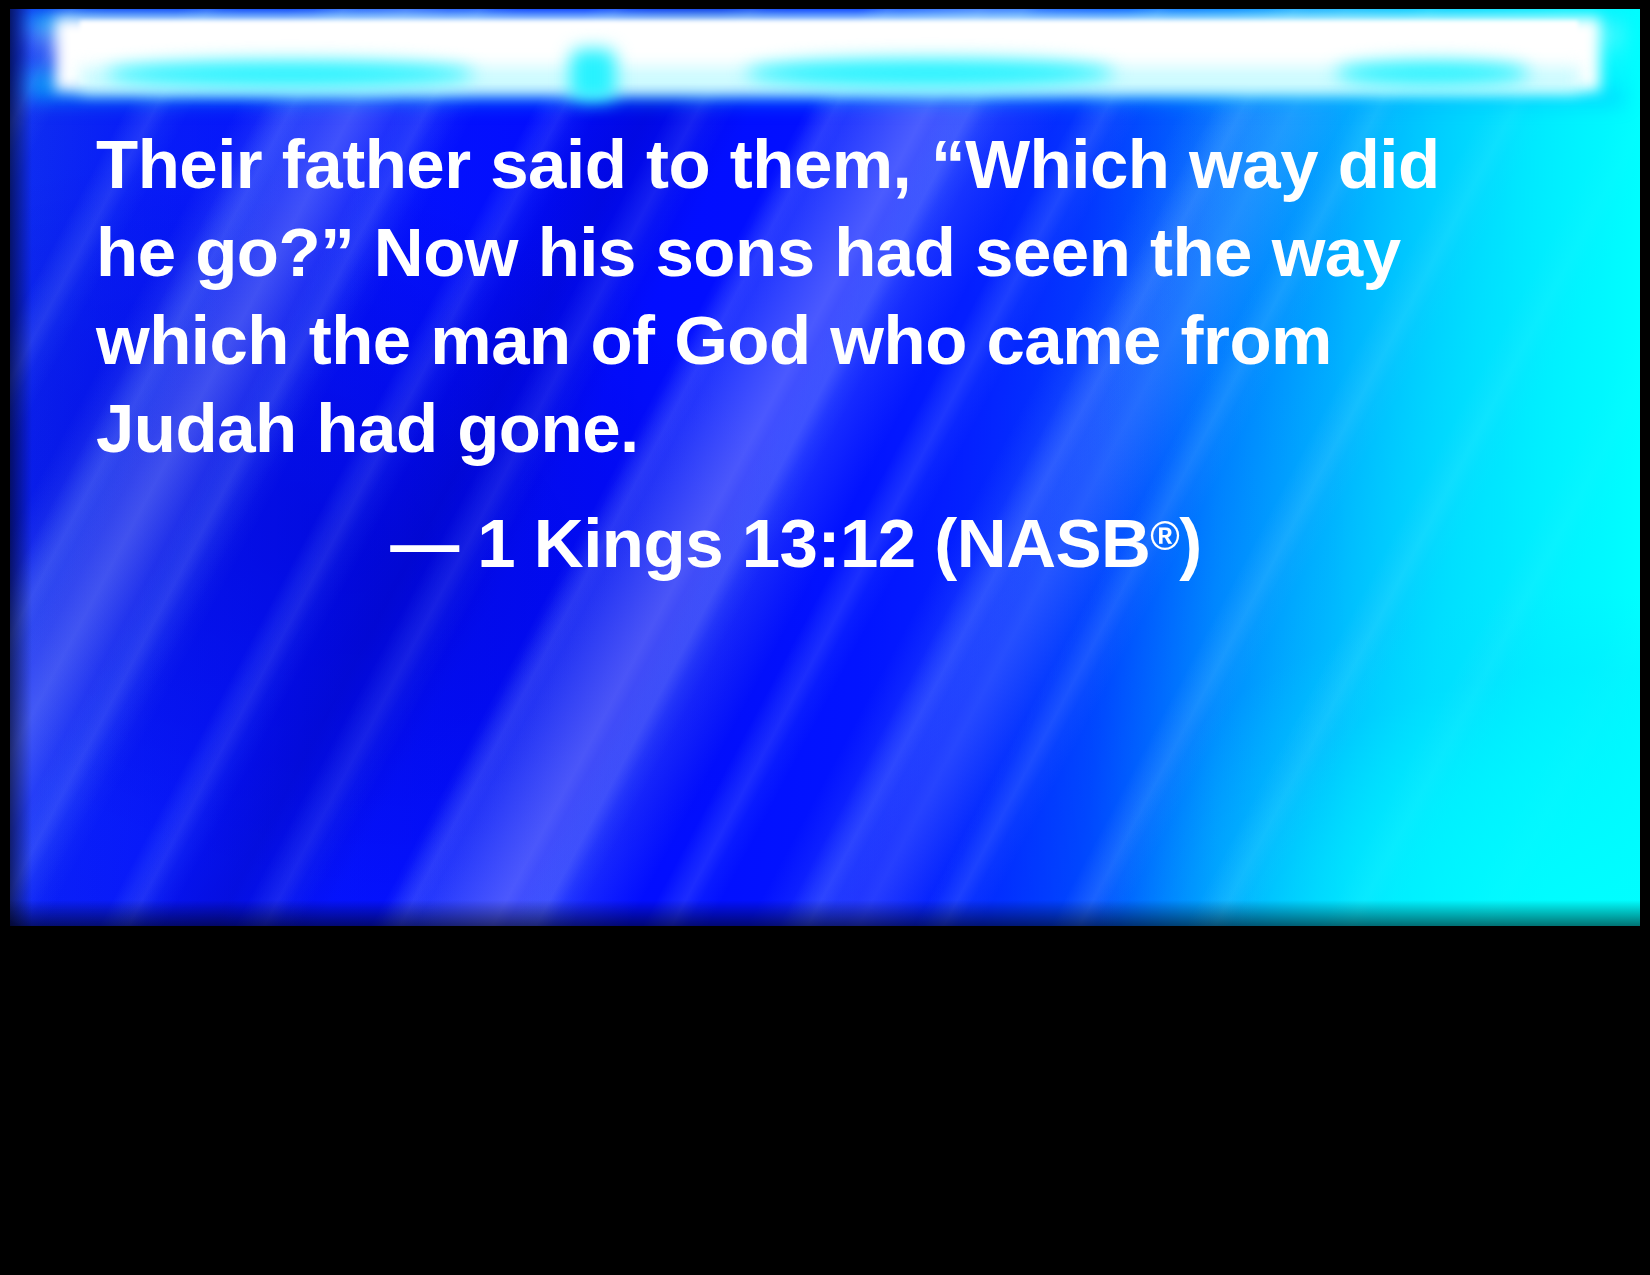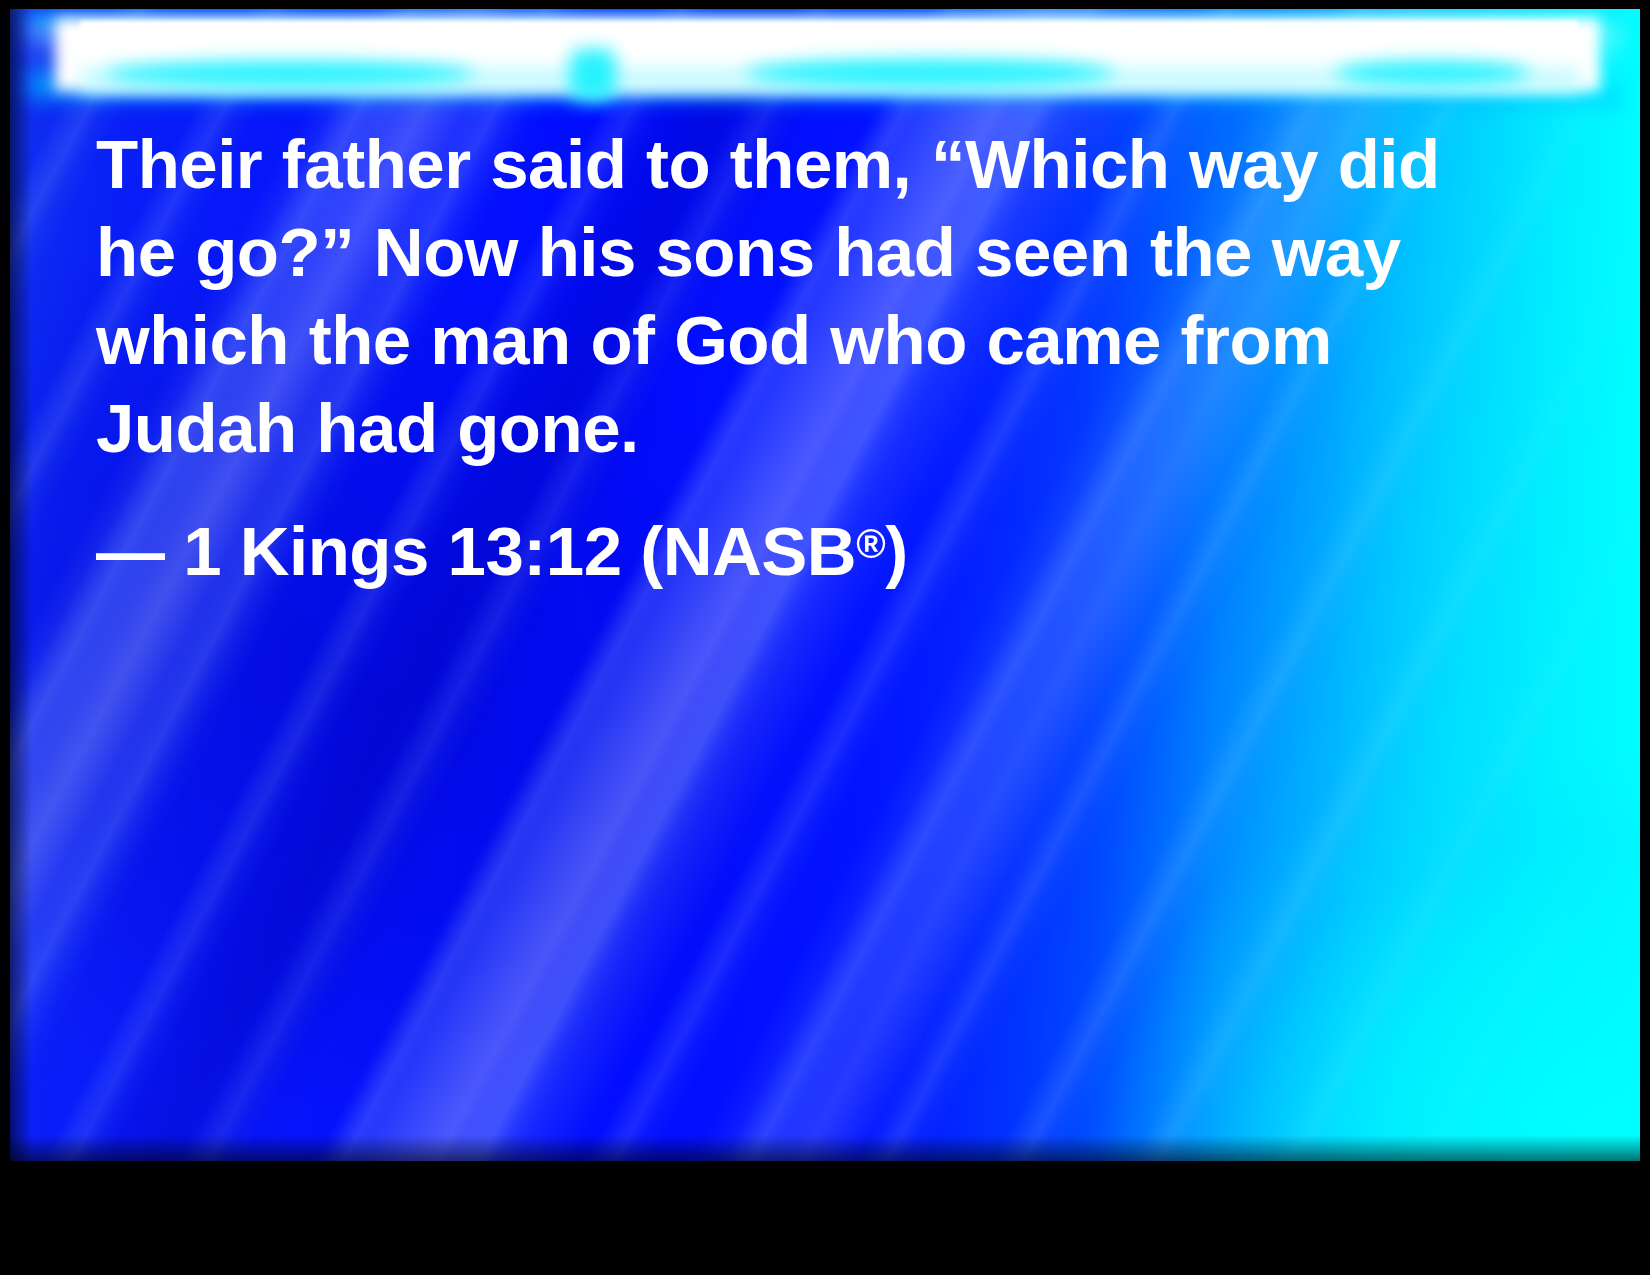--- a/index.html
+++ b/index.html
@@ -16,21 +16,21 @@
     overflow: hidden;
     font-family: "Liberation Sans", "DejaVu Sans", sans-serif;
   }
 
   
   #stage {
     position: absolute;
     left: 10px;
     top: 9px;
     width: 1630px;
-    height: 1152px;
+    height: 917px;
     overflow: hidden;
     background: #0b0bff;
   }
 
   
   .bg-base {
     position: absolute;
     inset: 0;
     background: linear-gradient(100deg,
         #1133ee 0%,
@@ -249,23 +249,23 @@
   }
 
   .verse-ref {
     margin: 0;
     padding-top: 27px;
     padding-right: 18px;
     color: #ffffff;
     font-family: "Liberation Sans", "DejaVu Sans", sans-serif;
     font-weight: bold;
     font-size: 69px;
-    line-height: 88px;
+    line-height: 72px;
     letter-spacing: -0.5px;
-    text-align: left;
+    text-align: center;
     white-space: nowrap;
   }
 
   .reg-mark {
     font-size: 0.58em;
     vertical-align: 0.42em;
     font-weight: bold;
   }
 </style>
 </head>

